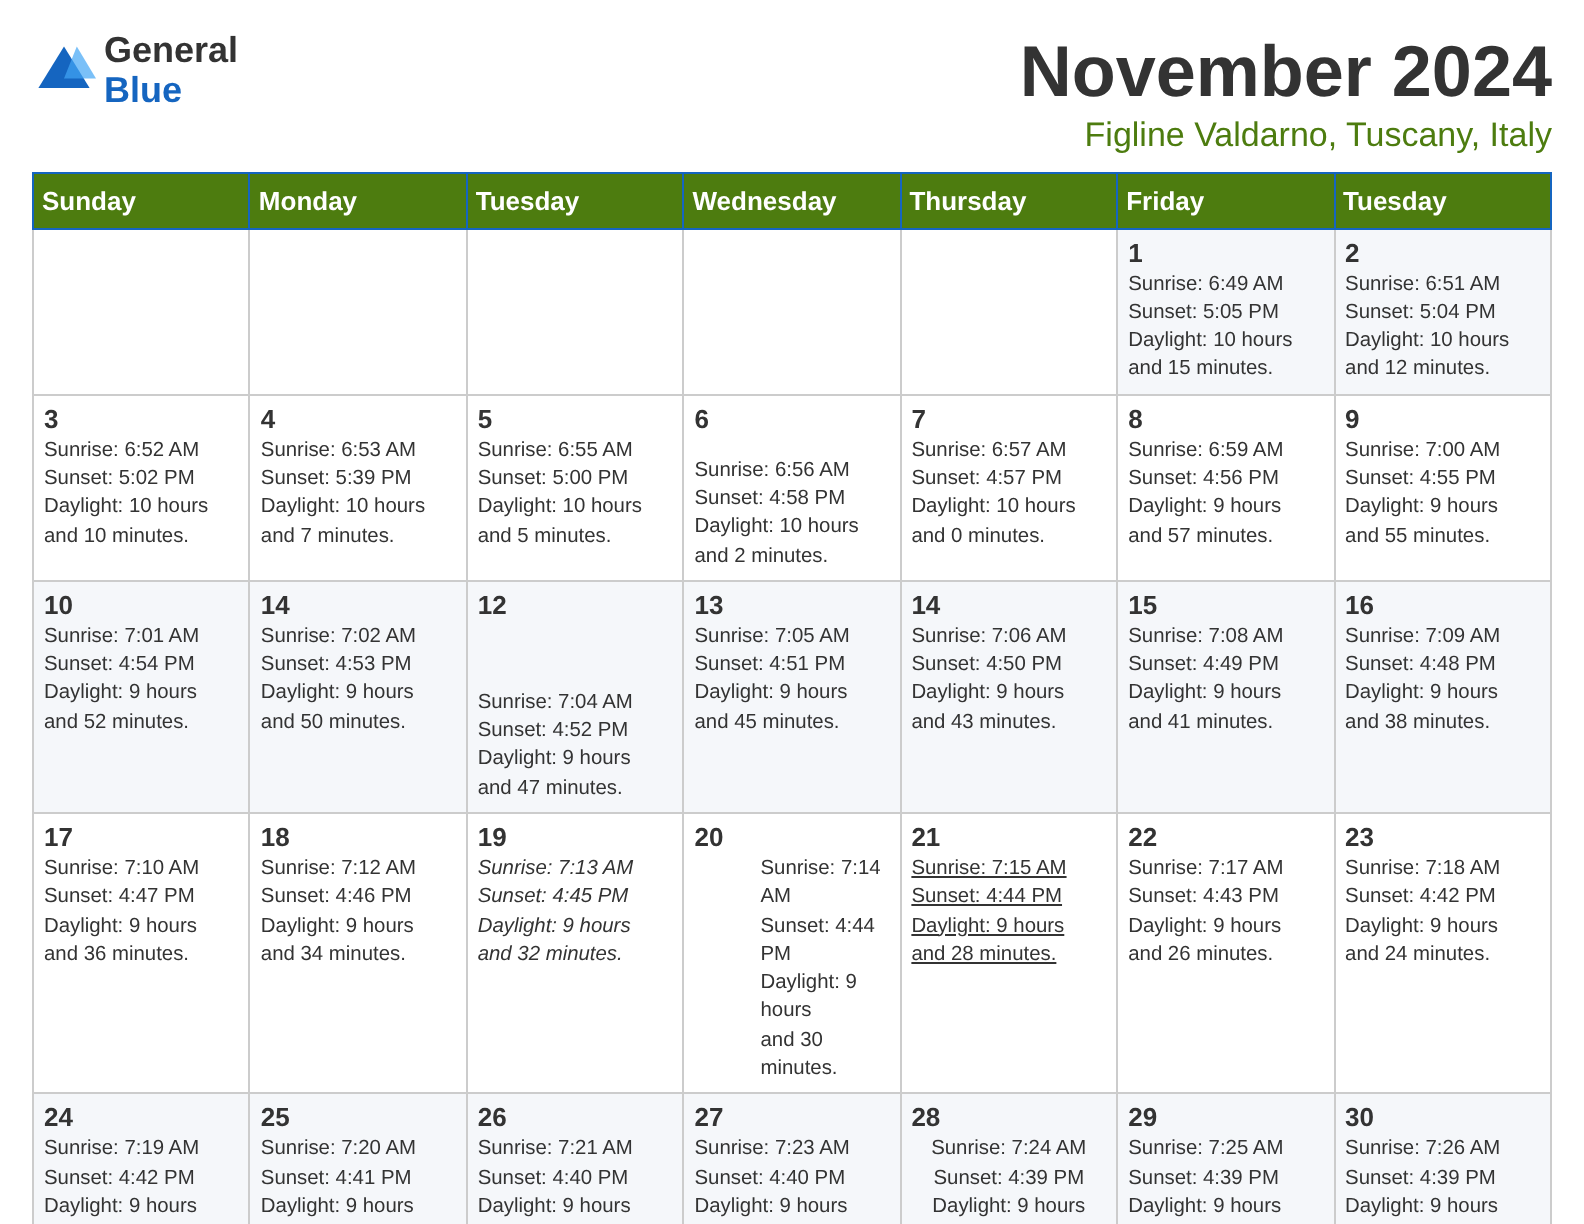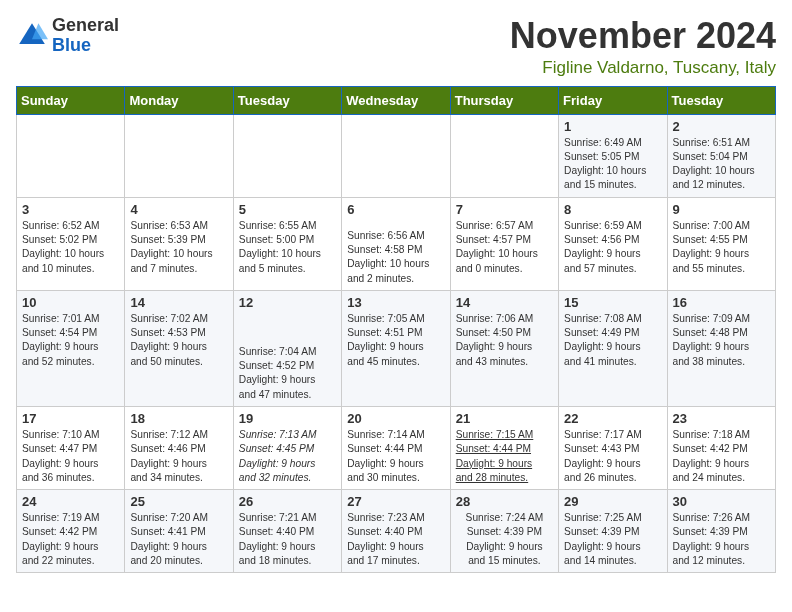--- a/index.html
+++ b/index.html
@@ -264,21 +264,21 @@
         </td>
         <td>
           <span class="day-num">19</span>
           <div class="day-info" style="white-space: pre-line; font-style: italic;">Sunrise: 7:13 AM
 Sunset: 4:45 PM
 Daylight: 9 hours
 and 32 minutes.</div>
         </td>
         <td>
           <span class="day-num">20</span>
-          <div class="day-info" style="white-space: pre-line;">Sunrise: 7:14 AM
+          <div class="day-info" style="white-space: pre-line; margin-left: 33px;">Sunrise: 7:14 AM
 Sunset: 4:44 PM
 Daylight: 9 hours
 and 30 minutes.</div>
         </td>
         <td>
           <span class="day-num">21</span>
           <div class="day-info" style="white-space: pre-line; text-decoration: underline;">Sunrise: 7:15 AM
 Sunset: 4:44 PM
 Daylight: 9 hours
 and 28 minutes.</div>

